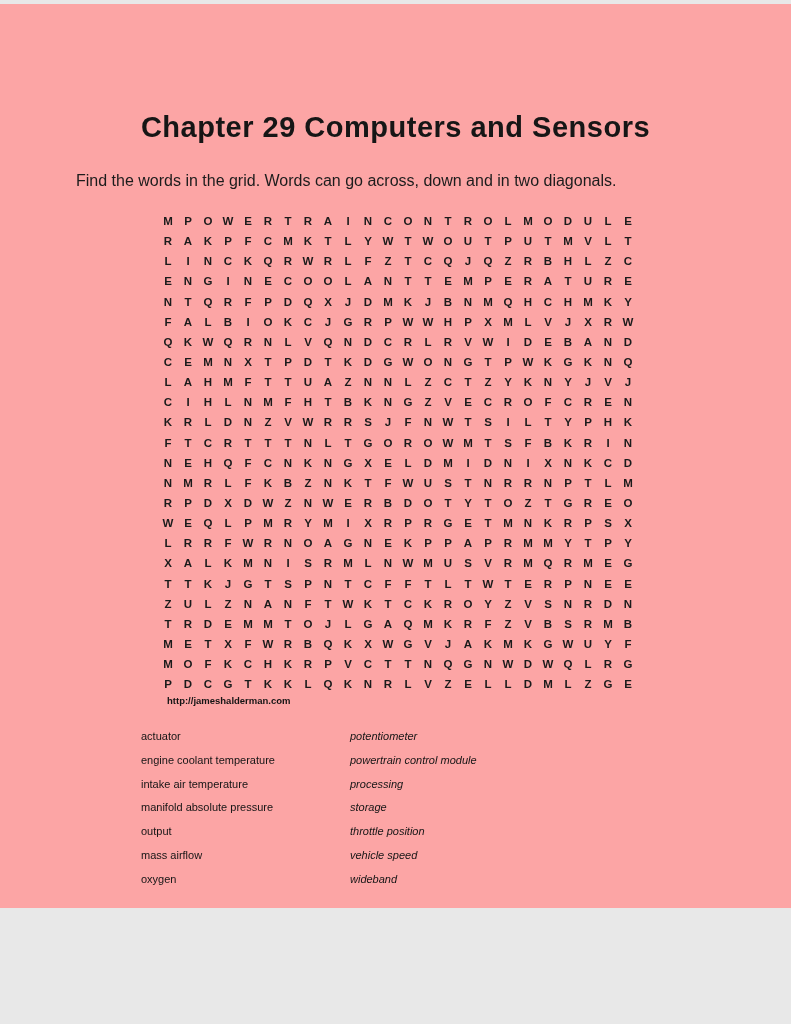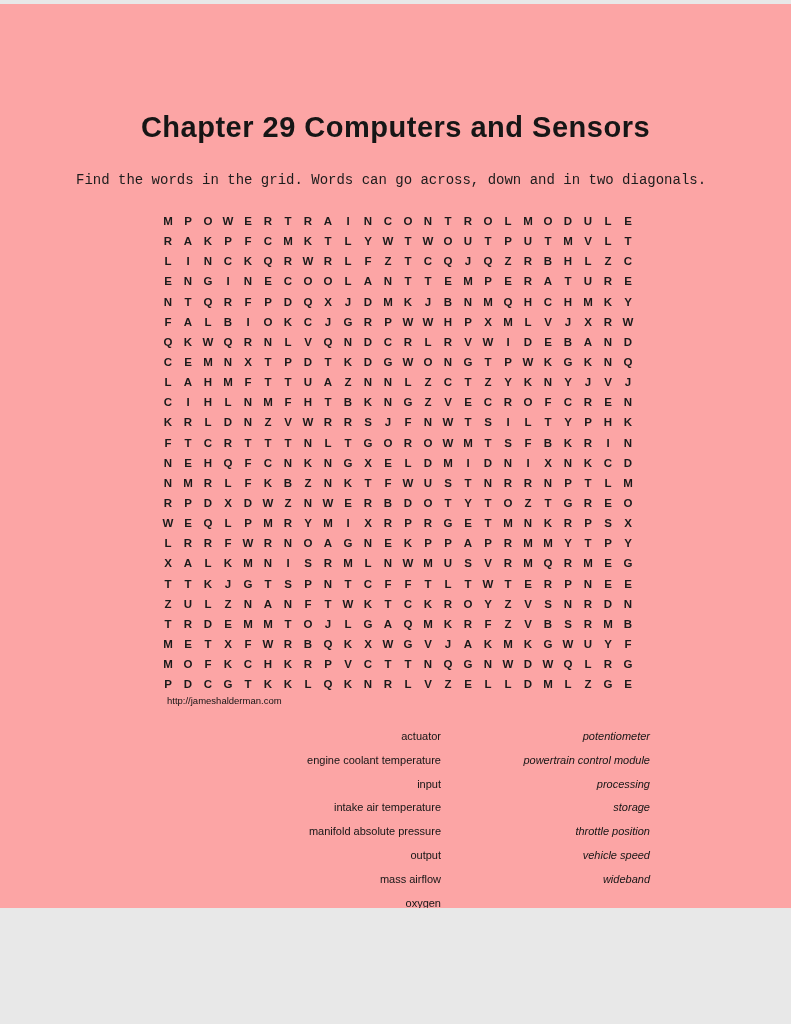--- a/index.html
+++ b/index.html
@@ -21,23 +21,22 @@
     text-align: center;
     font-size: 29px;
     font-weight: 600;
     letter-spacing: 0.5px;
     color: #161616;
   }
   .instruction {
     position: absolute;
     top: 168px;
     left: 76px;
-    font-size: 14px;
+    font-size: 16px;
     color: #1c1c1c;
-    font-family: Liberation Mono, monospace;
   }
   .ws-grid {
     position: absolute;
     top: 207px;
     left: 158px;
     display: grid;
     grid-template-columns: repeat(24, 20px);
     grid-template-rows: repeat(24, 20.15px);
   }
   .ws-cell {
@@ -46,29 +45,29 @@
     justify-content: center;
     font-size: 11.5px;
     font-weight: bold;
     color: #1b1b1b;
   }
   .source-url {
     position: absolute;
     top: 691px;
     left: 167px;
     font-size: 9.5px;
-    font-weight: normal;
+    font-weight: bold;
     color: #141414;
     text-decoration: none;
   }
   .word-col {
     position: absolute;
     top: 721px;
     width: 300px;
-    text-align: right;
+    text-align: left;
     list-style: none;
     margin: 0;
     padding: 0;
   }
   .word-col.left  { left: 141px; }
   .word-col.right { left: 350px; font-style: italic; }
   .word-col li {
     height: 23.8px;
     line-height: 23.8px;
     font-size: 11px;
@@ -661,21 +660,20 @@
       <div class="ws-cell">Z</div>
       <div class="ws-cell">G</div>
       <div class="ws-cell">E</div>
     </div>
 
   <a class="source-url">http://jameshalderman.com</a>
 
   <ul class="word-col left">
       <li>actuator</li>
       <li>engine coolant temperature</li>
-      <li>input</li>
       <li>intake air temperature</li>
       <li>manifold absolute pressure</li>
       <li>output</li>
       <li>mass airflow</li>
       <li>oxygen</li>
     </ul>
 
   <ul class="word-col right">
       <li>potentiometer</li>
       <li>powertrain control module</li>

